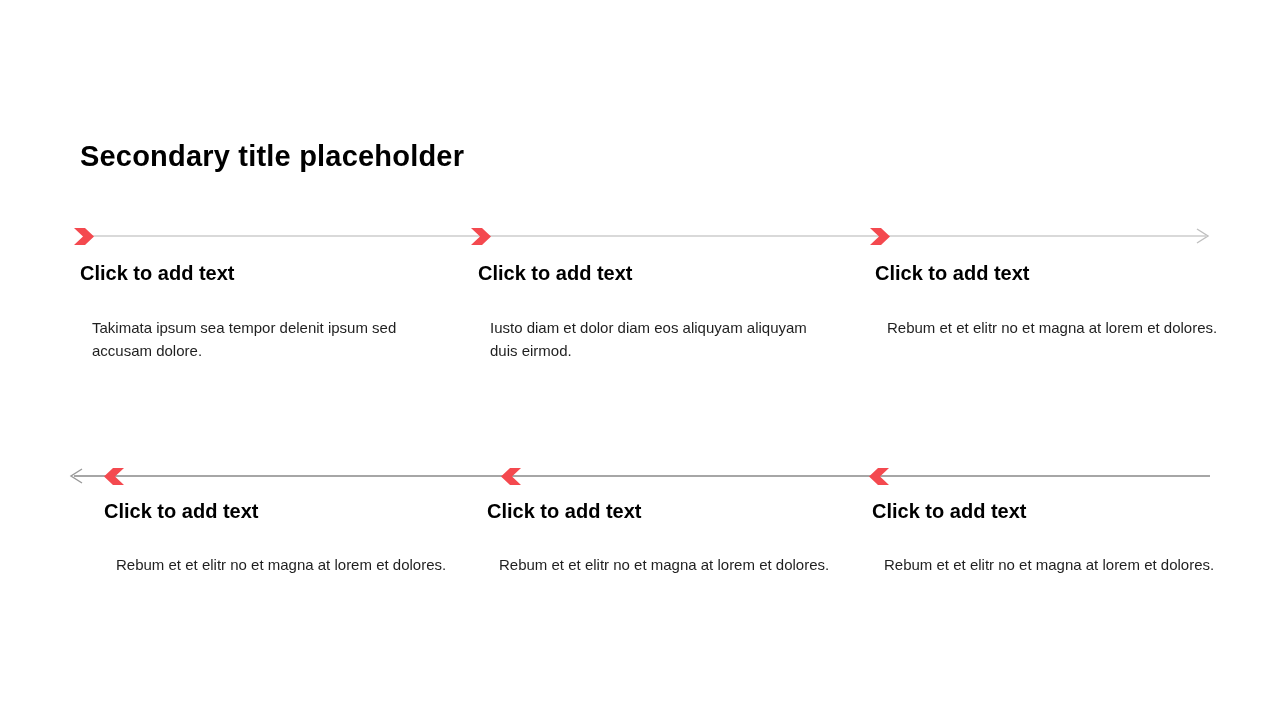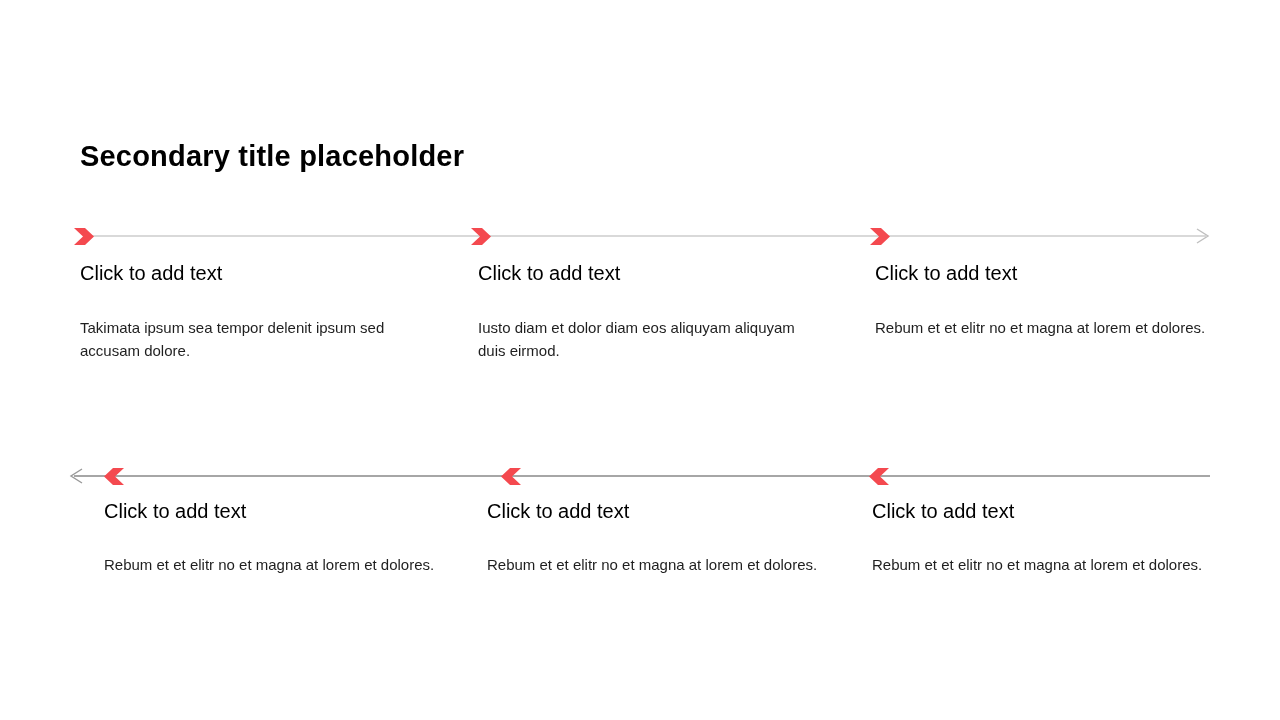--- a/index.html
+++ b/index.html
@@ -25,27 +25,27 @@
   .tl-line { position: absolute; height: 2px; }
   .tl-line.row1 { left: 92px;  top: 235px; width: 1114px; }
   .tl-line.row2 { left: 74px;  top: 475px; width: 1136px; }
 
   .chevron { position: absolute; width: 20px; height: 17px; }
   .open-arrow { position: absolute; width: 14px; height: 16px; }
 
   .tl-item { position: absolute; width: 340px; }
   .tl-item h3 {
     margin: 0;
-    font-size: 20px; font-weight: 400;
+    font-size: 20px; font-weight: 700;
     line-height: 22px;
     color: #000000;
     white-space: nowrap;
   }
   .tl-item p {
-    margin: 0;
+    margin: 12px;
     font-size: 15px;
     line-height: 23px;
     color: #1f1f1f;
     width: 332px;
   }
   .row1 .tl-item p { margin-top: 32px; }
   .row2 .tl-item p { margin-top: 31px; }
 
   
   .item-r1c1 { left: 80px;  top: 262px; }

